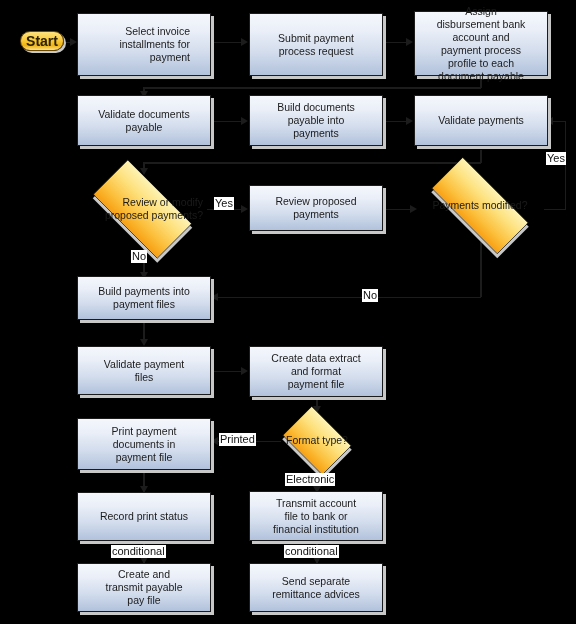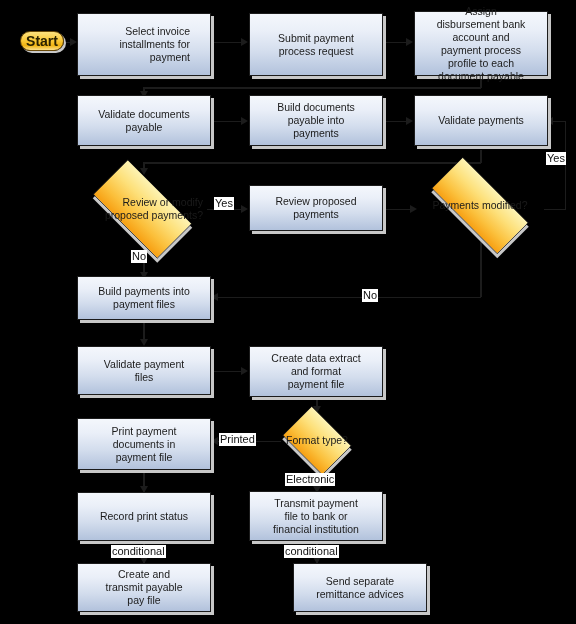--- a/index.html
+++ b/index.html
@@ -241,24 +241,24 @@
 
   <div class="node" style="left:77px; top:492px; width:134px; height:49px;">
     <span class="label">Record print status</span>
   </div>
 
   <div class="node" style="left:77px; top:563px; width:134px; height:49px;">
     <span class="label">Create and transmit payable pay file</span>
   </div>
 
   <div class="node" style="left:249px; top:491px; width:134px; height:50px;">
-    <span class="label">Transmit payment file to bank or financial institution</span>
-  </div>
-
-  <div class="node" style="left:249px; top:563px; width:134px; height:49px;margin-left:44px;">
+    <span class="label">Transmit account file to bank or financial institution</span>
+  </div>
+
+  <div class="node" style="left:249px; top:563px; width:134px; height:49px;">
     <span class="label">Send separate remittance advices</span>
   </div>
 
   <div class="decision" style="left:78px; top:174px; width:129px; height:70px;">
     <div class="shadow"></div>
     <div class="shape"></div>
     <div class="dlabel">Review or modify proposed payments?</div>
   </div>
 
   <div class="decision" style="left:414px; top:174px; width:132px; height:63px;">

